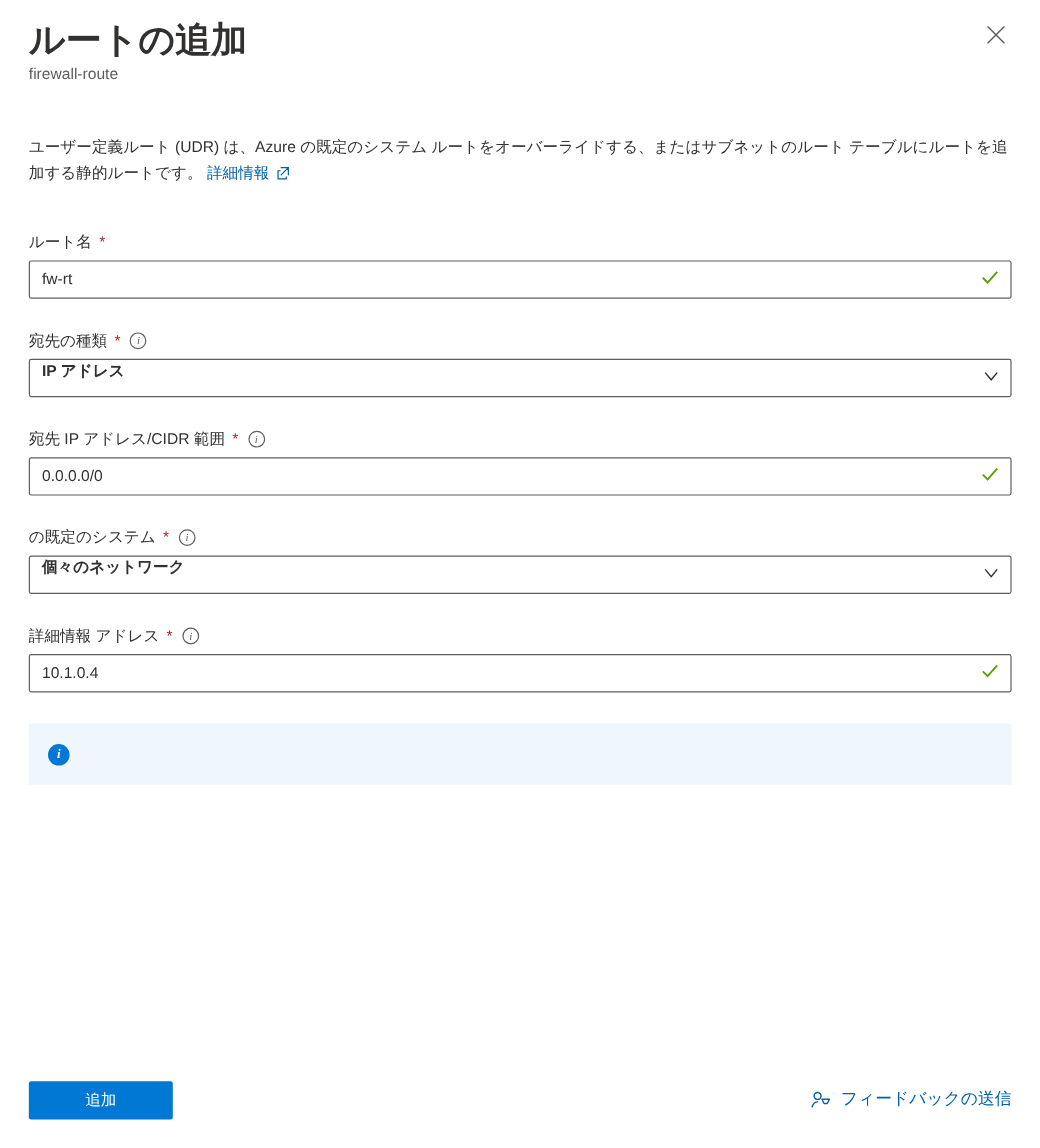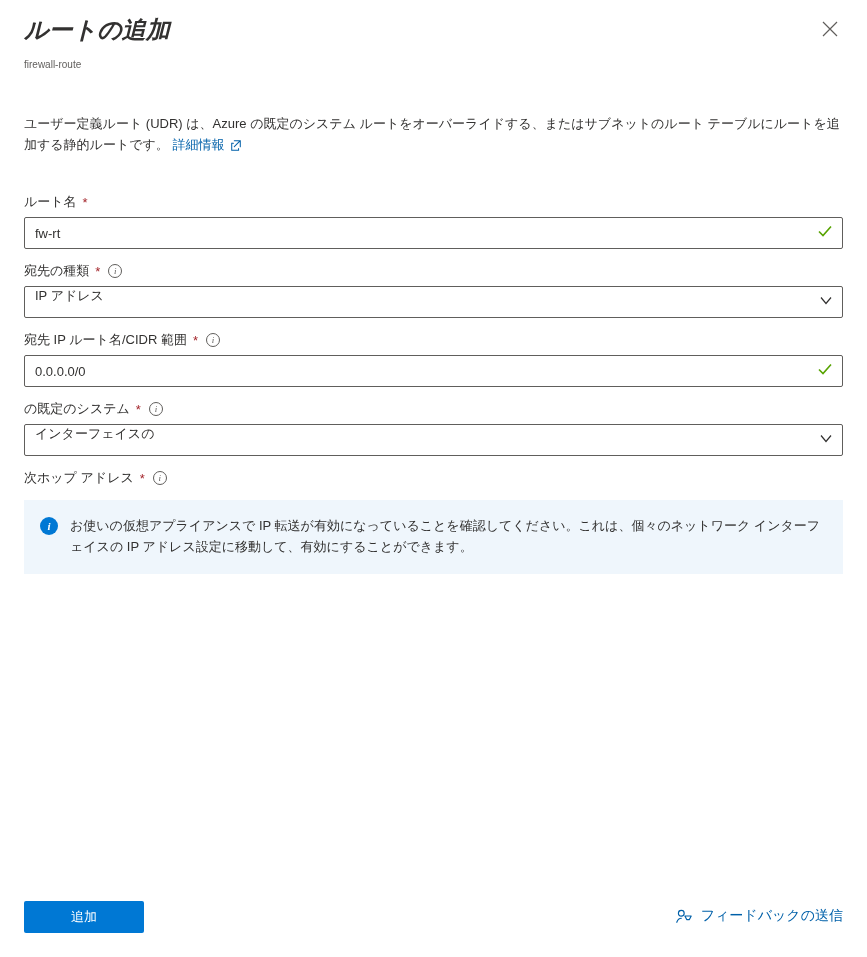--- a/index.html
+++ b/index.html
@@ -17,30 +17,29 @@
       height: 100%;
       display: flex;
       flex-direction: column;
     }
     .header-row {
       display: flex;
       justify-content: space-between;
       align-items: flex-start;
     }
     .title {
-      font-size: 24px;
+      font-size: 30px;
       font-weight: 600;
       color: #323130;
       line-height: 1.2;
-      font-style: italic;
     }
     .subtitle {
-      font-size: 10px;
+      font-size: 13px;
       color: #605e5c;
-      margin-top: 14px;
+      margin-top: 2px;
     }
     .close-btn {
       cursor: pointer;
       padding: 4px;
       color: #605e5c;
     }
     .close-btn svg { display: block; }
     .description {
       margin-top: 44px;
       font-size: 13px;
@@ -53,21 +52,21 @@
       cursor: pointer;
       margin-top: 38px;
     }
     .ext-icon {
       display: inline-block;
       vertical-align: -2px;
       margin-left: 2px;
       color: #0060a9;
     }
     .form { margin-top: 36px; flex: 1 1 auto; }
-    .field-group { margin-bottom: 13px; }
+    .field-group { margin-bottom: 26px; }
     .field-label {
       font-size: 13px;
       color: #323130;
       margin-bottom: 6px;
       display: flex;
       align-items: center;
       gap: 4px;
     }
     .req {
       color: #a4262c;
@@ -111,21 +110,21 @@
       pointer-events: none;
     }
     .chevron-icon {
       position: absolute;
       right: 10px;
       top: 50%;
       transform: translateY(-50%);
       color: #323130;
       pointer-events: none;
     }
-    .select-input { cursor: pointer; appearance: none; }
+    .select-input { cursor: pointer; appearance: none; font-weight: bold; }
     .info-banner {
       background: #eff6fc;
       display: flex;
       padding: 16px 16px;
       gap: 12px;
       margin-top: 4px;
     }
     .info-banner-icon {
       flex: 0 0 auto;
       width: 18px;
@@ -230,61 +229,68 @@
         <span class="chevron-icon">
           <svg width="14" height="14" viewBox="0 0 14 14">
               <path d="M2 4l5 6 5-6" stroke="currentColor" stroke-width="1.2" fill="none"></path>
             </svg>
         </span>
       </div>
     </div>
 
     <div class="field-group">
       <div class="field-label">
-        <span>宛先 IP ルート名/CIDR 範囲</span>
+        <span>宛先 IP アドレス/CIDR 範囲</span>
           <span class="req">*</span>
         <span class="info-icon">i</span>
       </div>
       <div class="input-wrap">
         <input class="text-input" value="0.0.0.0/0" style="">
         <span class="check-icon">
           <svg width="16" height="16" viewBox="0 0 16 16">
               <path d="M2 8l4 4L14 3" stroke="currentColor" stroke-width="1.6" fill="none"></path>
             </svg>
         </span>
       </div>
     </div>
 
     <div class="field-group">
       <div class="field-label">
         <span>の既定のシステム</span>
           <span class="req">*</span>
         <span class="info-icon">i</span>
       </div>
       <div class="input-wrap">
-        <div class="select-input">インターフェイスの</div>
+        <div class="select-input">個々のネットワーク</div>
         <span class="chevron-icon">
           <svg width="14" height="14" viewBox="0 0 14 14">
               <path d="M2 4l5 6 5-6" stroke="currentColor" stroke-width="1.2" fill="none"></path>
             </svg>
         </span>
       </div>
     </div>
 
     <div class="field-group">
       <div class="field-label">
-        <span>次ホップ アドレス</span>
+        <span>詳細情報 アドレス</span>
           <span class="req">*</span>
         <span class="info-icon">i</span>
+      </div>
+      <div class="input-wrap">
+        <input class="text-input" value="10.1.0.4" style="">
+        <span class="check-icon">
+          <svg width="16" height="16" viewBox="0 0 16 16">
+              <path d="M2 8l4 4L14 3" stroke="currentColor" stroke-width="1.6" fill="none"></path>
+            </svg>
+        </span>
       </div>
     </div>
 
     <div class="info-banner">
       <div class="info-banner-icon">i</div>
-      <div class="info-banner-text">お使いの仮想アプライアンスで IP 転送が有効になっていることを確認してください。これは、個々のネットワーク インターフェイスの IP アドレス設定に移動して、有効にすることができます。</div>
     </div>
 
   </div>
 
   <div class="footer">
     <button class="primary-btn">追加</button>
     <a class="feedback-link">
       <span>
         <svg width="18" height="18" viewBox="0 0 20 20">
             <circle cx="7" cy="7" r="3.2" stroke="currentColor" stroke-width="1.3" fill="none"></circle>

